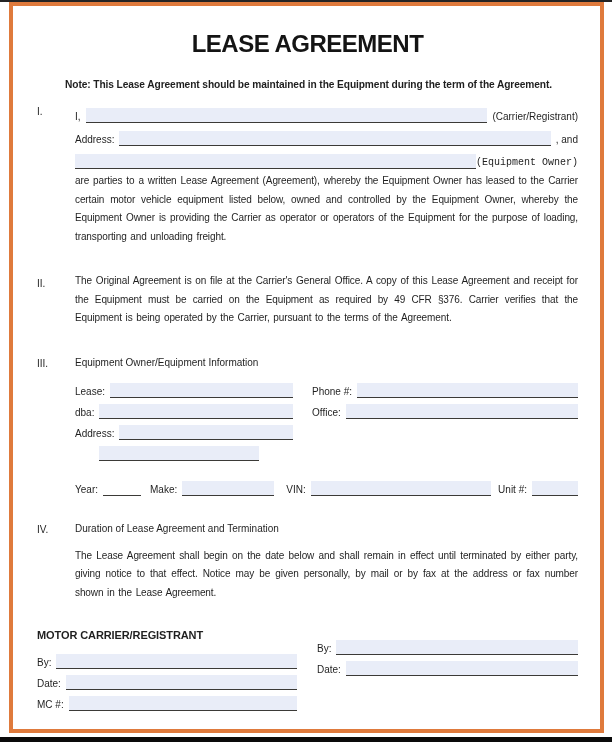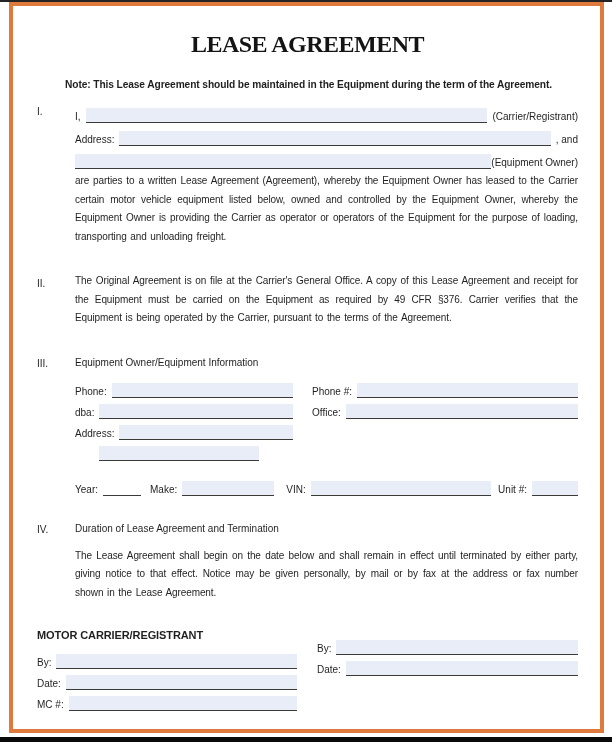--- a/index.html
+++ b/index.html
@@ -22,21 +22,20 @@
     overflow:hidden;
   }
   .title {
     margin-top:24px;
     text-align:center;
     font-size:24px;
     font-weight:bold;
     letter-spacing:-0.5px;
     line-height:28px;
     color:#141414;
-    font-family:Liberation Serif, serif;
   }
   .note {
     margin-top:20px;
     font-size:10.2px;
     font-weight:bold;
     line-height:13px;
     letter-spacing:-0.1px;
     white-space:nowrap;
     padding-left:28px;
   }
@@ -52,21 +51,21 @@
     line-height:18.5px;
     text-align:justify;
     letter-spacing:-0.1px;
     word-spacing:1px;
   }
   .sec1 .para { margin-top:3px; }
   .sec4 .para { margin-top:12px; }
   .frow { display:flex; align-items:flex-end; height:23px; }
   .frow .lbl { font-size:10px; line-height:13px; white-space:nowrap; margin-right:5px; }
   .frow .sfx { font-size:10px; line-height:13px; white-space:nowrap; margin-left:5px; }
-  .frow .sfx.tight { margin-left:0; }
+  .frow .sfx.tight { margin-left:0;font-family:Liberation Mono, monospace; }
   .blank {
     flex:1 1 auto;
     min-width:0;
     height:15px;
     background:#e9edf8;
     border:none;
     border-bottom:1.5px solid #3b3a37;
     border-radius:0;
     font-family:"Liberation Sans", sans-serif;
     font-size:10px;
@@ -140,21 +139,21 @@
   </div>
 
   <div class="section sec3">
     <div class="numeral">III.</div>
     <div>
       <div class="sec-heading">Equipment Owner/Equipment Information</div>
 
       <div class="fields-grid">
         <div>
           <div class="frow">
-            <span class="lbl">Phone:</span>
+            <span class="lbl">Lease:</span>
             <input class="blank" type="text" value="" style="">
           </div>
           <div class="frow">
             <span class="lbl">dba:</span>
             <input class="blank" type="text" value="" style="">
           </div>
           <div class="frow">
             <span class="lbl">Address:</span>
             <input class="blank" type="text" value="" style="">
           </div>

